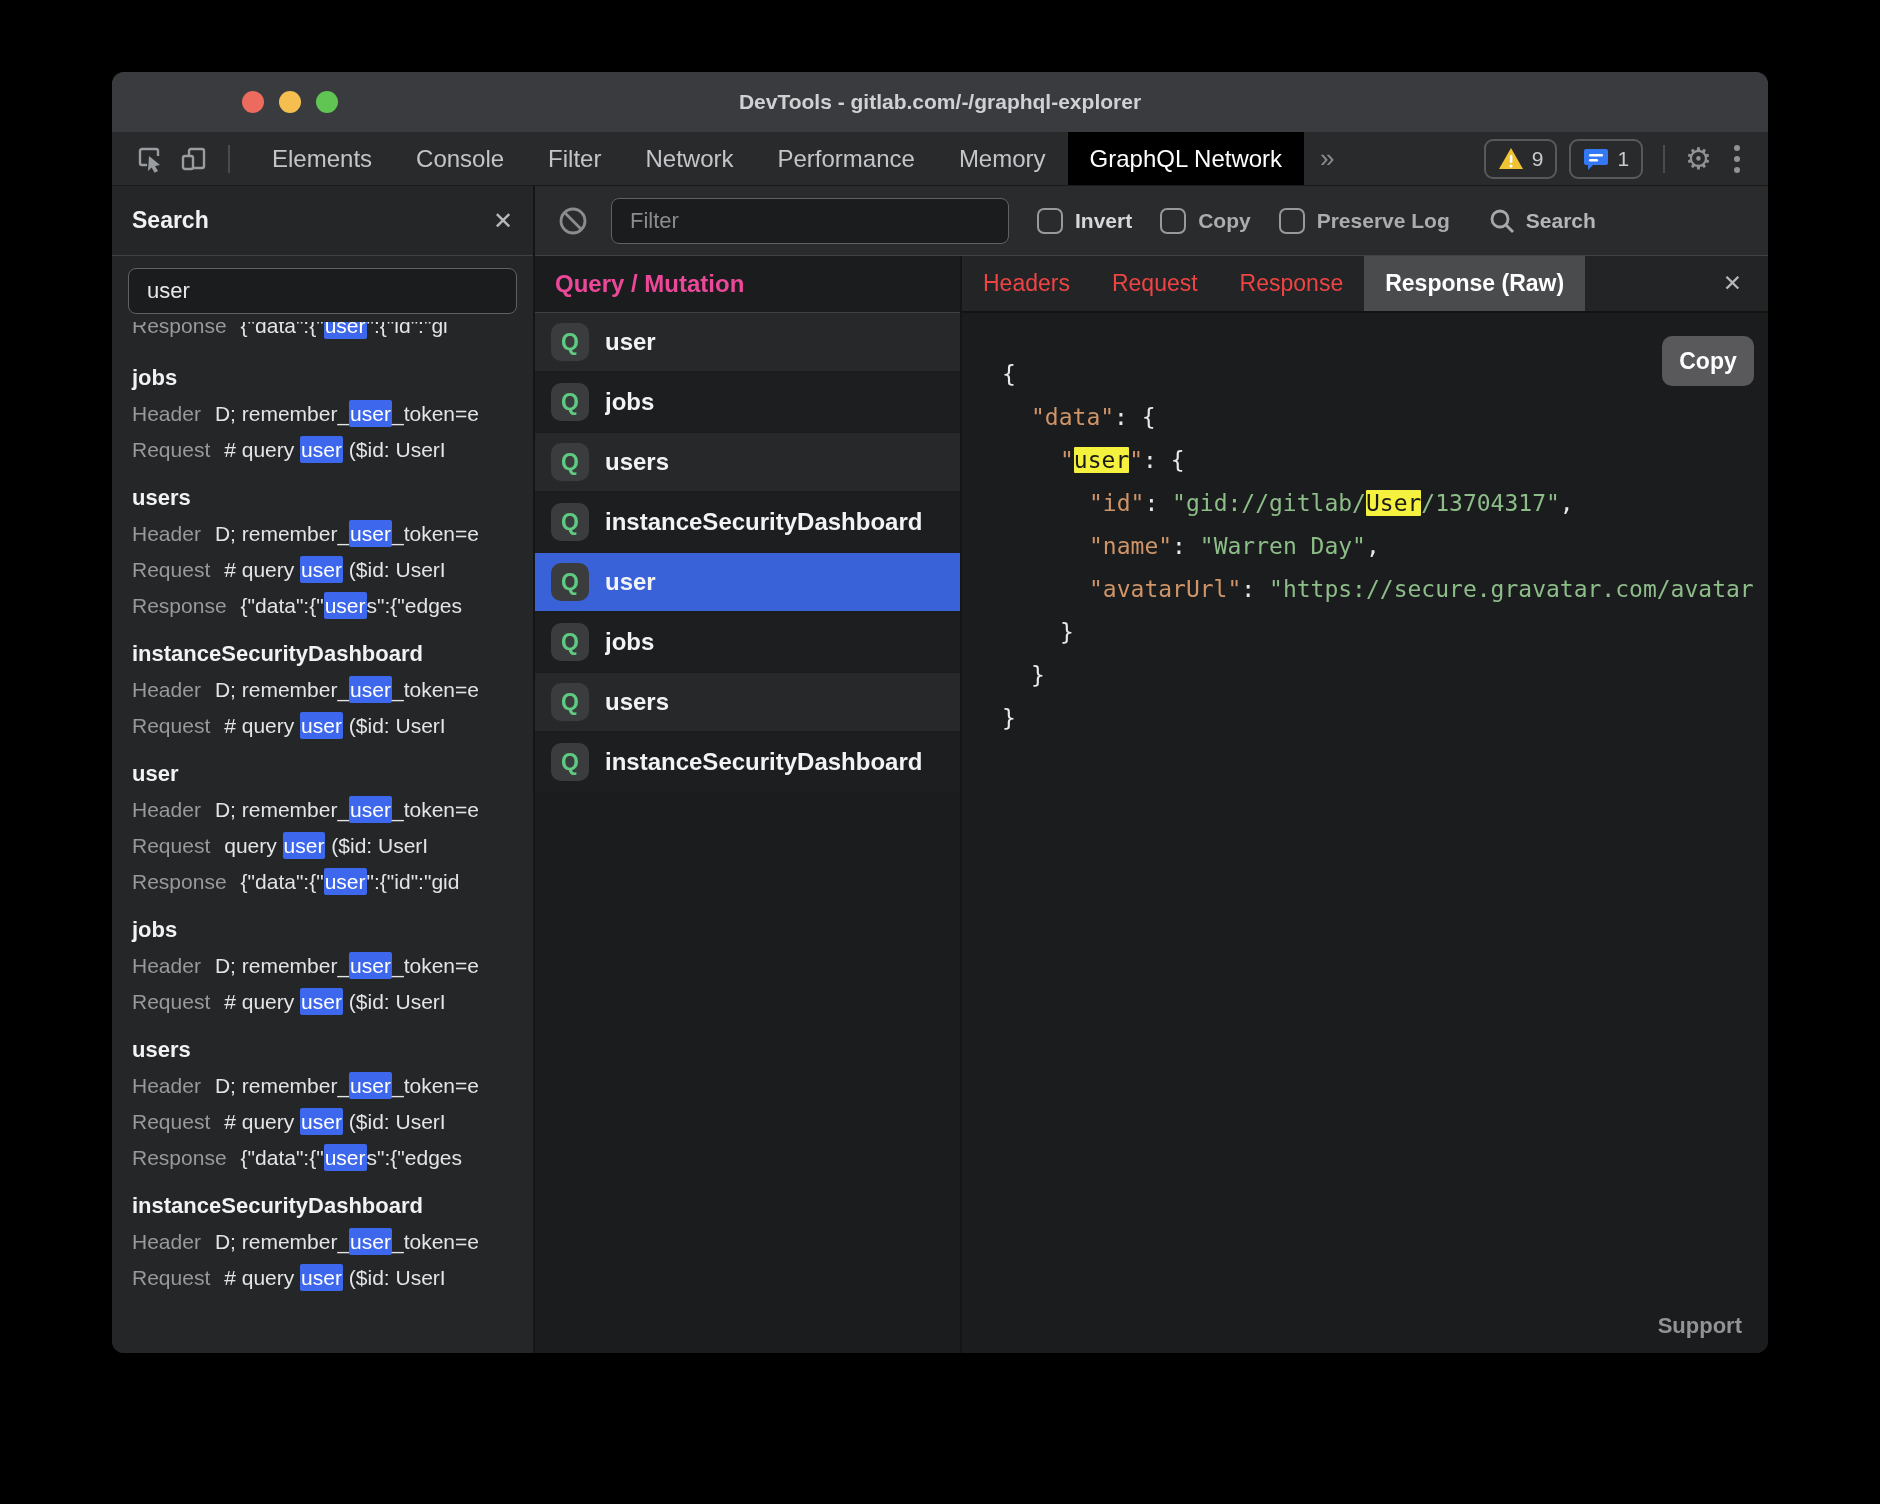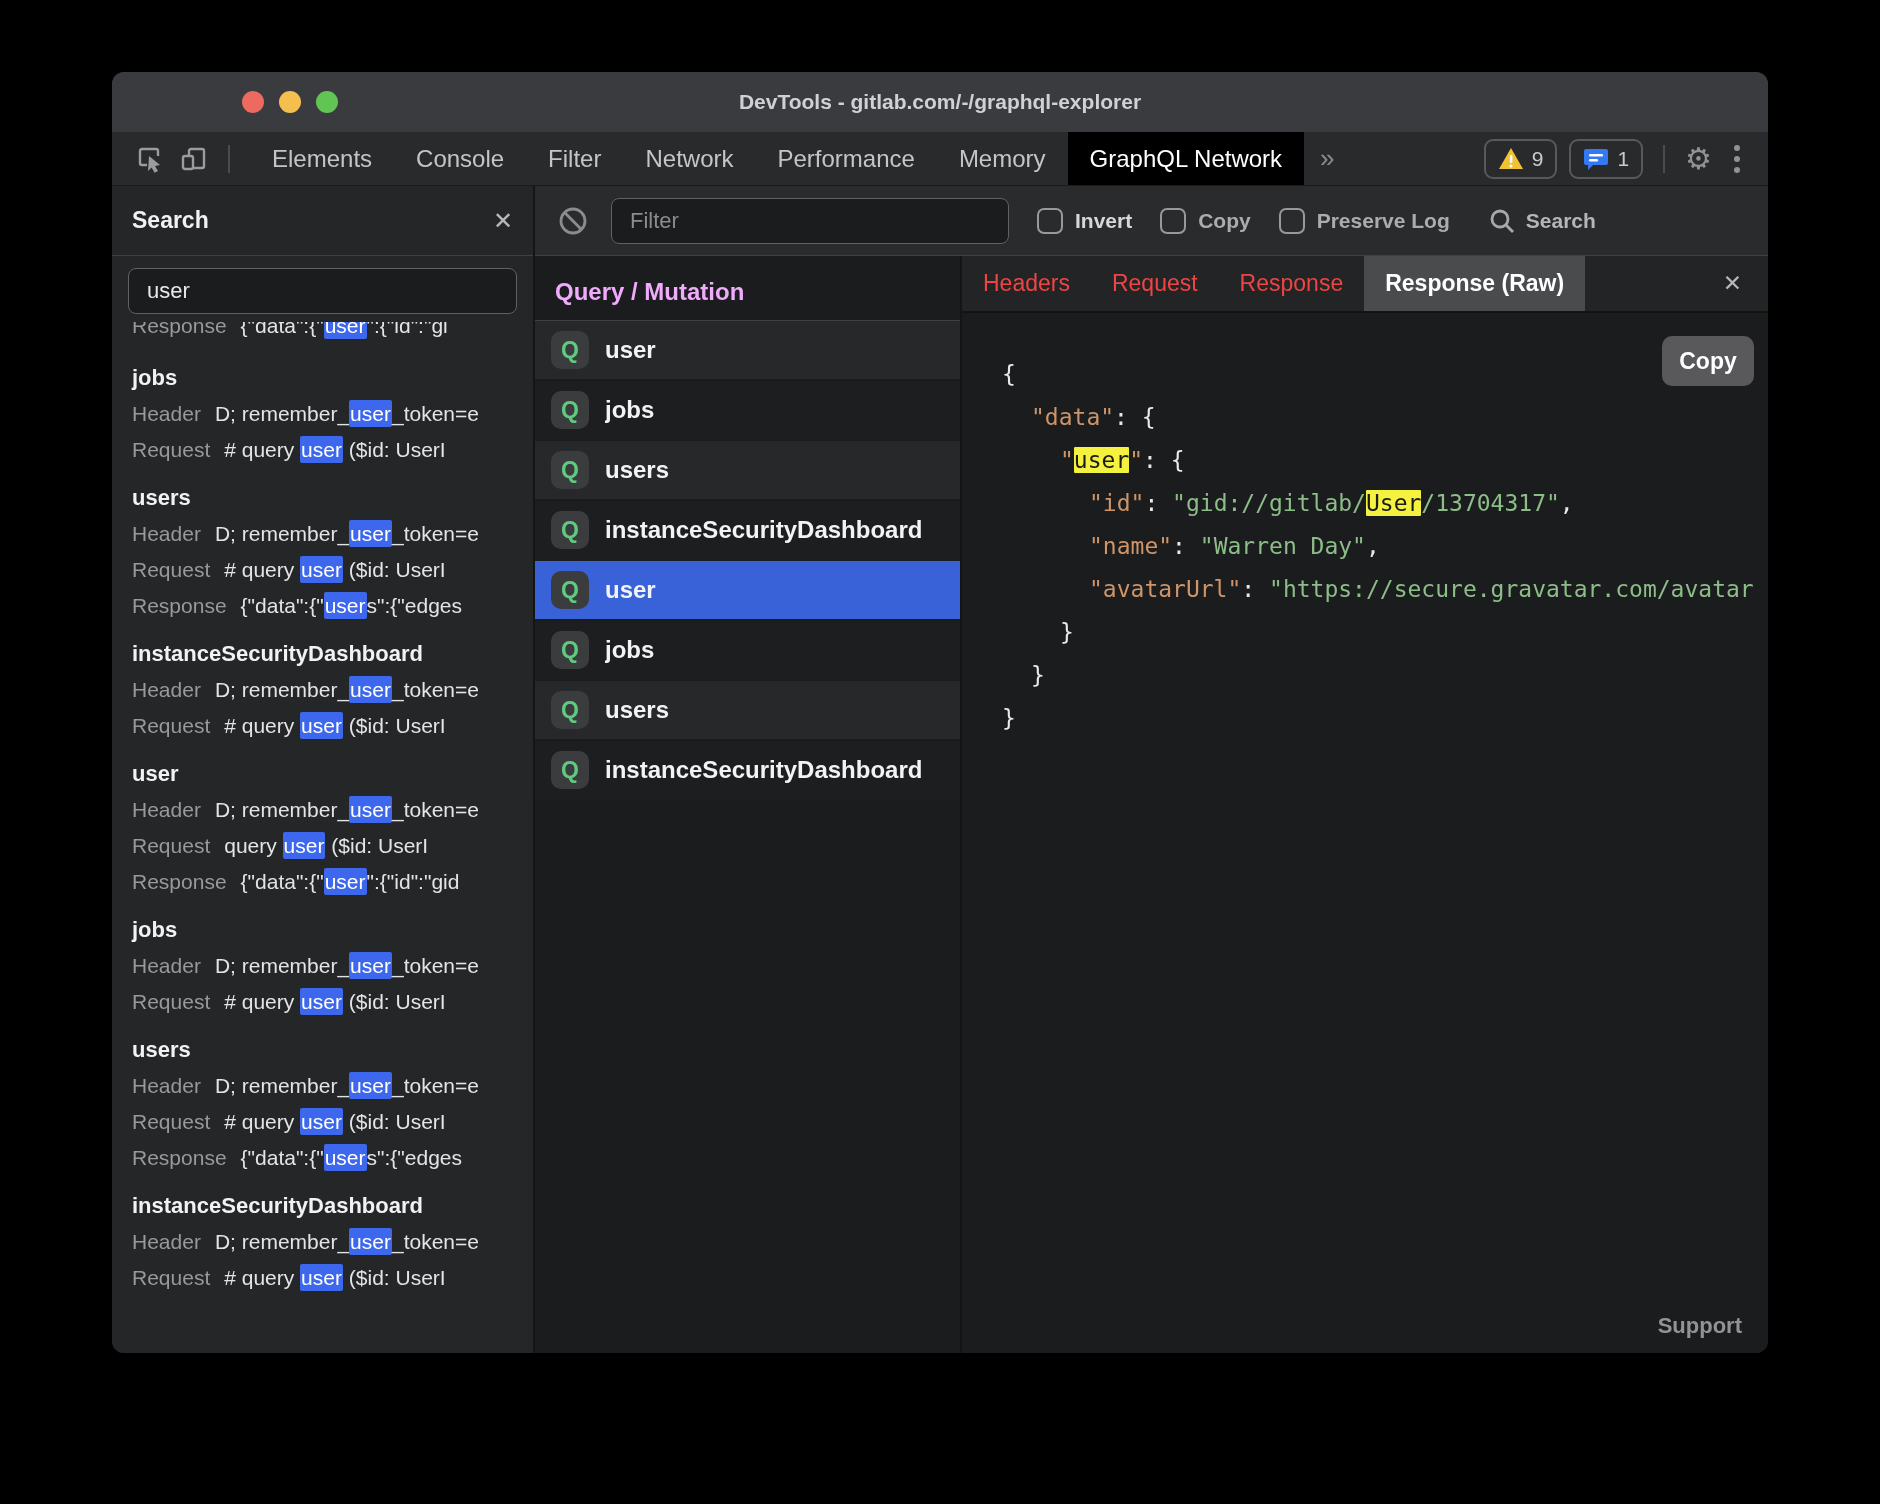--- a/index.html
+++ b/index.html
@@ -68,21 +68,21 @@
   .cb-group{display:flex;align-items:center;gap:12px;margin-left:8px;}
   .cb{width:26px;height:26px;border:2px solid #97999b;border-radius:7px;background:transparent;display:inline-block;}
   .cb-label{font-size:21px;color:#d6d7d9;font-weight:bold;}
   .cb-label.dim{color:#aaacae;}
   .tsearch{display:flex;align-items:center;gap:10px;margin-left:18px;}
   .tsearch .cb-label{color:#b4b6b8;}
   .lower{flex:1;display:flex;min-height:0;}
   
   .query-panel{width:425px;flex:0 0 auto;background:#1b1c1d;display:flex;flex-direction:column;min-height:0;}
   .qhead{height:57px;flex:0 0 auto;display:flex;align-items:center;padding:16px 20px;
-         border-bottom:1px solid #3f4042;font-size:24px;font-weight:bold;color:#f0abfc;margin-top:8px;}
+         border-bottom:1px solid #3f4042;font-size:24px;font-weight:bold;color:#ec4899;}
   .qlist{flex:1;overflow:hidden;}
   .qrow{height:58px;margin-bottom:2px;display:flex;align-items:center;gap:16px;padding:0 16px;}
   .qrow.odd{background:#272829;} .qrow.even{background:#1d1e1f;}
   .qrow.selected{background:var(--selected-blue);}
   .qbadge{width:38px;height:38px;border-radius:10px;background:#3b3c3e;flex:0 0 auto;
           display:flex;align-items:center;justify-content:center;
           color:var(--q-green);font-size:23px;font-weight:bold;}
   .qlabel{font-size:24px;font-weight:bold;color:#f2f3f4;white-space:nowrap;overflow:hidden;}
   
   .response-panel{flex:1;background:#1b1c1d;display:flex;flex-direction:column;min-width:0;min-height:0;}

